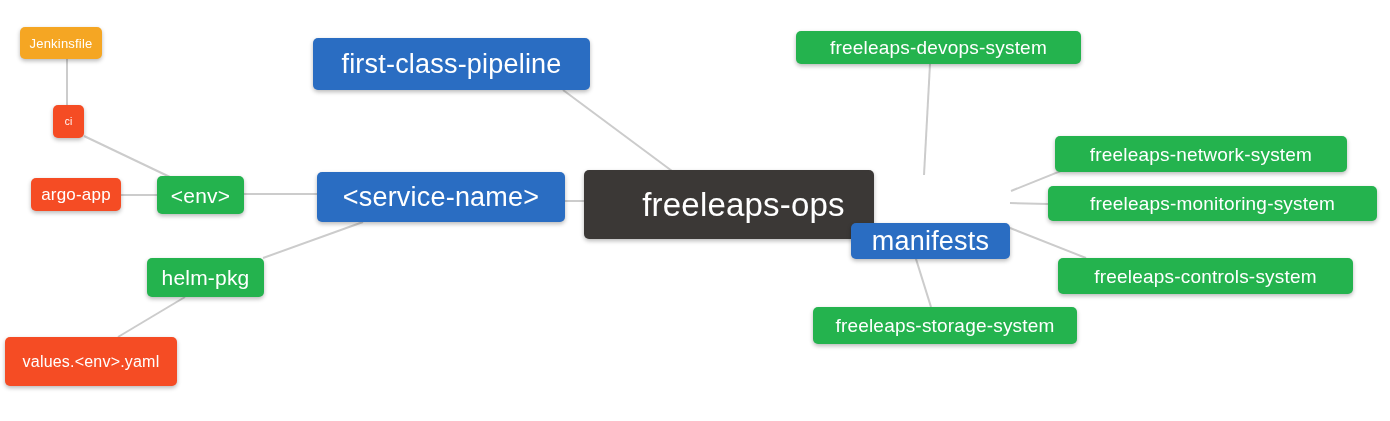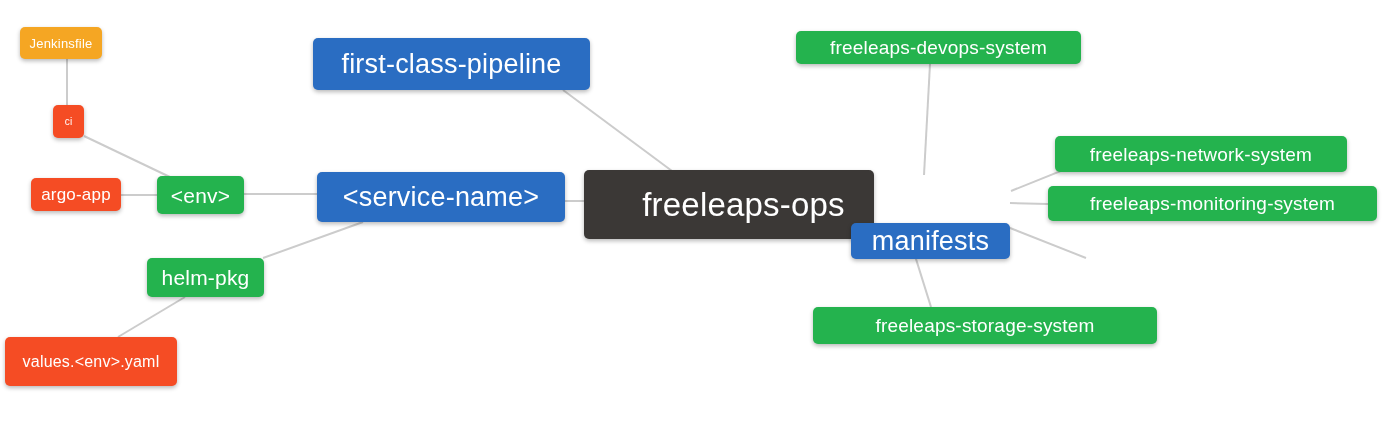--- a/index.html
+++ b/index.html
@@ -65,14 +65,15 @@
   <div class="node" style="left: 157px; top: 176px; width: 87px; height: 38px; font-size: 21px; background: rgb(36, 179, 78);">&lt;env&gt;</div>
   <div class="node" style="left: 147px; top: 258px; width: 117px; height: 39px; font-size: 21px; background: rgb(36, 179, 78);">helm-pkg</div>
   <div class="node" style="left: 5px; top: 337px; width: 172px; height: 49px; font-size: 16px; background: rgb(245, 76, 36);">values.&lt;env&gt;.yaml</div>
   <div class="node" style="left: 313px; top: 38px; width: 277px; height: 52px; font-size: 27px; background: rgb(42, 109, 194);">first-class-pipeline</div>
   <div class="node" style="left: 317px; top: 172px; width: 248px; height: 50px; font-size: 27px; background: rgb(42, 109, 194);">&lt;service-name&gt;</div>
   <div class="node" style="left: 584px; top: 170px; width: 261px; height: 69px; font-size: 33px; background: rgb(59, 56, 54); padding-left: 29px;">freeleaps-ops</div>
   <div class="node" style="left: 851px; top: 175px; width: 159px; height: 36px; font-size: 27px; background: rgb(42, 109, 194); margin-top: 48px;">manifests</div>
   <div class="node" style="left: 796px; top: 31px; width: 285px; height: 33px; font-size: 19px; background: rgb(36, 179, 78);">freeleaps-devops-system</div>
   <div class="node" style="left: 1055px; top: 112px; width: 292px; height: 36px; font-size: 19px; background: rgb(36, 179, 78); margin-top: 24px;">freeleaps-network-system</div>
   <div class="node" style="left: 1048px; top: 186px; width: 329px; height: 35px; font-size: 19px; background: rgb(36, 179, 78);">freeleaps-monitoring-system</div>
-  <div class="node" style="left: 813px; top: 307px; width: 344px; height: 37px; font-size: 19px; background: rgb(36, 179, 78); text-align: center;">freeleaps-storage-system</div>
+  <div class="node" style="left: 1058px; top: 258px; width: 295px; height: 36px; font-size: 19px; background: rgb(36, 179, 78);">freeleaps-controls-system</div>
+  <div class="node" style="left: 813px; top: 307px; width: 264px; height: 37px; font-size: 19px; background: rgb(36, 179, 78); text-align: center;">freeleaps-storage-system</div>
 </div>
 
 </body></html>

